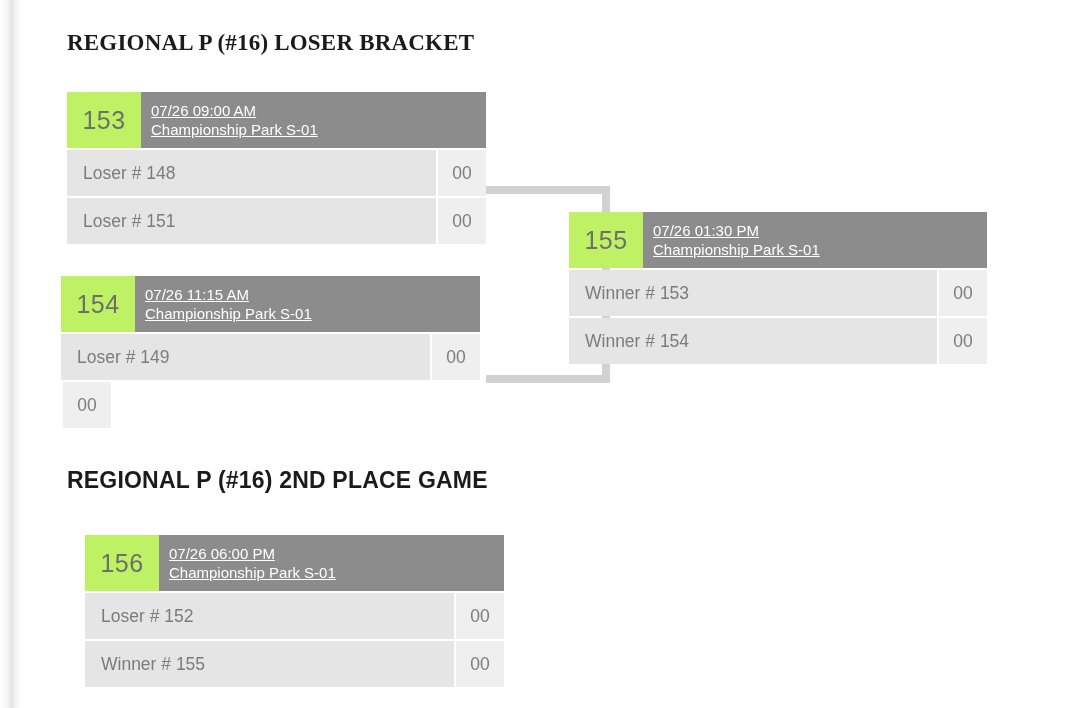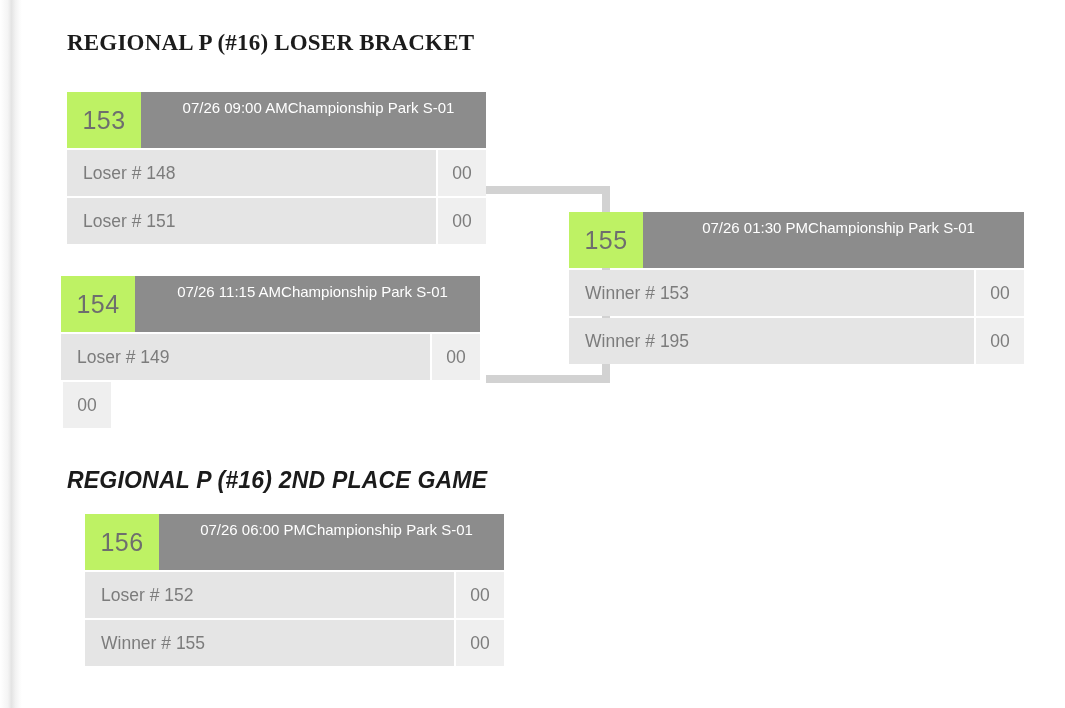--- a/index.html
+++ b/index.html
@@ -46,36 +46,36 @@
     position: absolute;
     left: 67px;
     font-family: "Liberation Sans", sans-serif;
     font-weight: bold;
     font-size: 23px;
     letter-spacing: 0.2px;
     color: #1b1b1b;
     white-space: nowrap;
   }
   #title-loser  { top: 30px; font-family: Liberation Serif, serif; }
-  #title-second { top: 467px; font-style: italic; }
+  #title-second { top: 467px; }
 
   
   .connector {
     position: absolute;
     background: #d2d2d2;
     z-index: 1;
   }
 
   
   .game-card {
     position: absolute;
     z-index: 3;
     width: 419px;
   }
-  .game-card.wide { width: 455px; }
+  .game-card.wide { width: 418px; }
 
   .card-head {
     display: flex;
     align-items: stretch;
     height: 56px;
   }
   .game-number {
     width: 74px;
     flex: 0 0 74px;
     background: #bef264;
@@ -85,25 +85,26 @@
     align-items: center;
     justify-content: center;
     letter-spacing: 0.5px;
   }
   .head-info {
     flex: 1 1 auto;
     background: #8c8c8c;
     color: #ffffff;
     padding: 6px 0 6px 10px;
     display: flex;
-    flex-direction: row;
+    flex-direction: column;
     justify-content: center;
     line-height: 1.27;
     font-size: 15px;
     box-sizing: border-box;
+    text-decoration: underline;
   }
   .head-time, .head-venue { white-space: nowrap; }
 
   .team-row {
     display: flex;
     align-items: stretch;
     height: 46px;
     margin-top: 2px;
   }
   .team-name {
@@ -185,28 +186,28 @@
       <div class="head-info">
         <span class="head-time">07/26 01:30 PM</span>
         <span class="head-venue">Championship Park S-01</span>
       </div>
     </div>
     <div class="team-row">
       <div class="team-name">Winner # 153</div>
       <div class="team-score">00</div>
     </div>
     <div class="team-row">
-      <div class="team-name">Winner # 195</div>
+      <div class="team-name">Winner # 154</div>
       <div class="team-score">00</div>
     </div>
   </div>
 
   <div class="section-title" id="title-second">REGIONAL P (#16) 2ND PLACE GAME</div>
 
-  <div class="game-card" style="left:67px; top:514px;padding-left:18px;">
+  <div class="game-card" style="left:67px; top:535px;padding-left:18px;">
     <div class="card-head">
       <div class="game-number">156</div>
       <div class="head-info">
         <span class="head-time">07/26 06:00 PM</span>
         <span class="head-venue">Championship Park S-01</span>
       </div>
     </div>
     <div class="team-row">
       <div class="team-name">Loser # 152</div>
       <div class="team-score">00</div>

